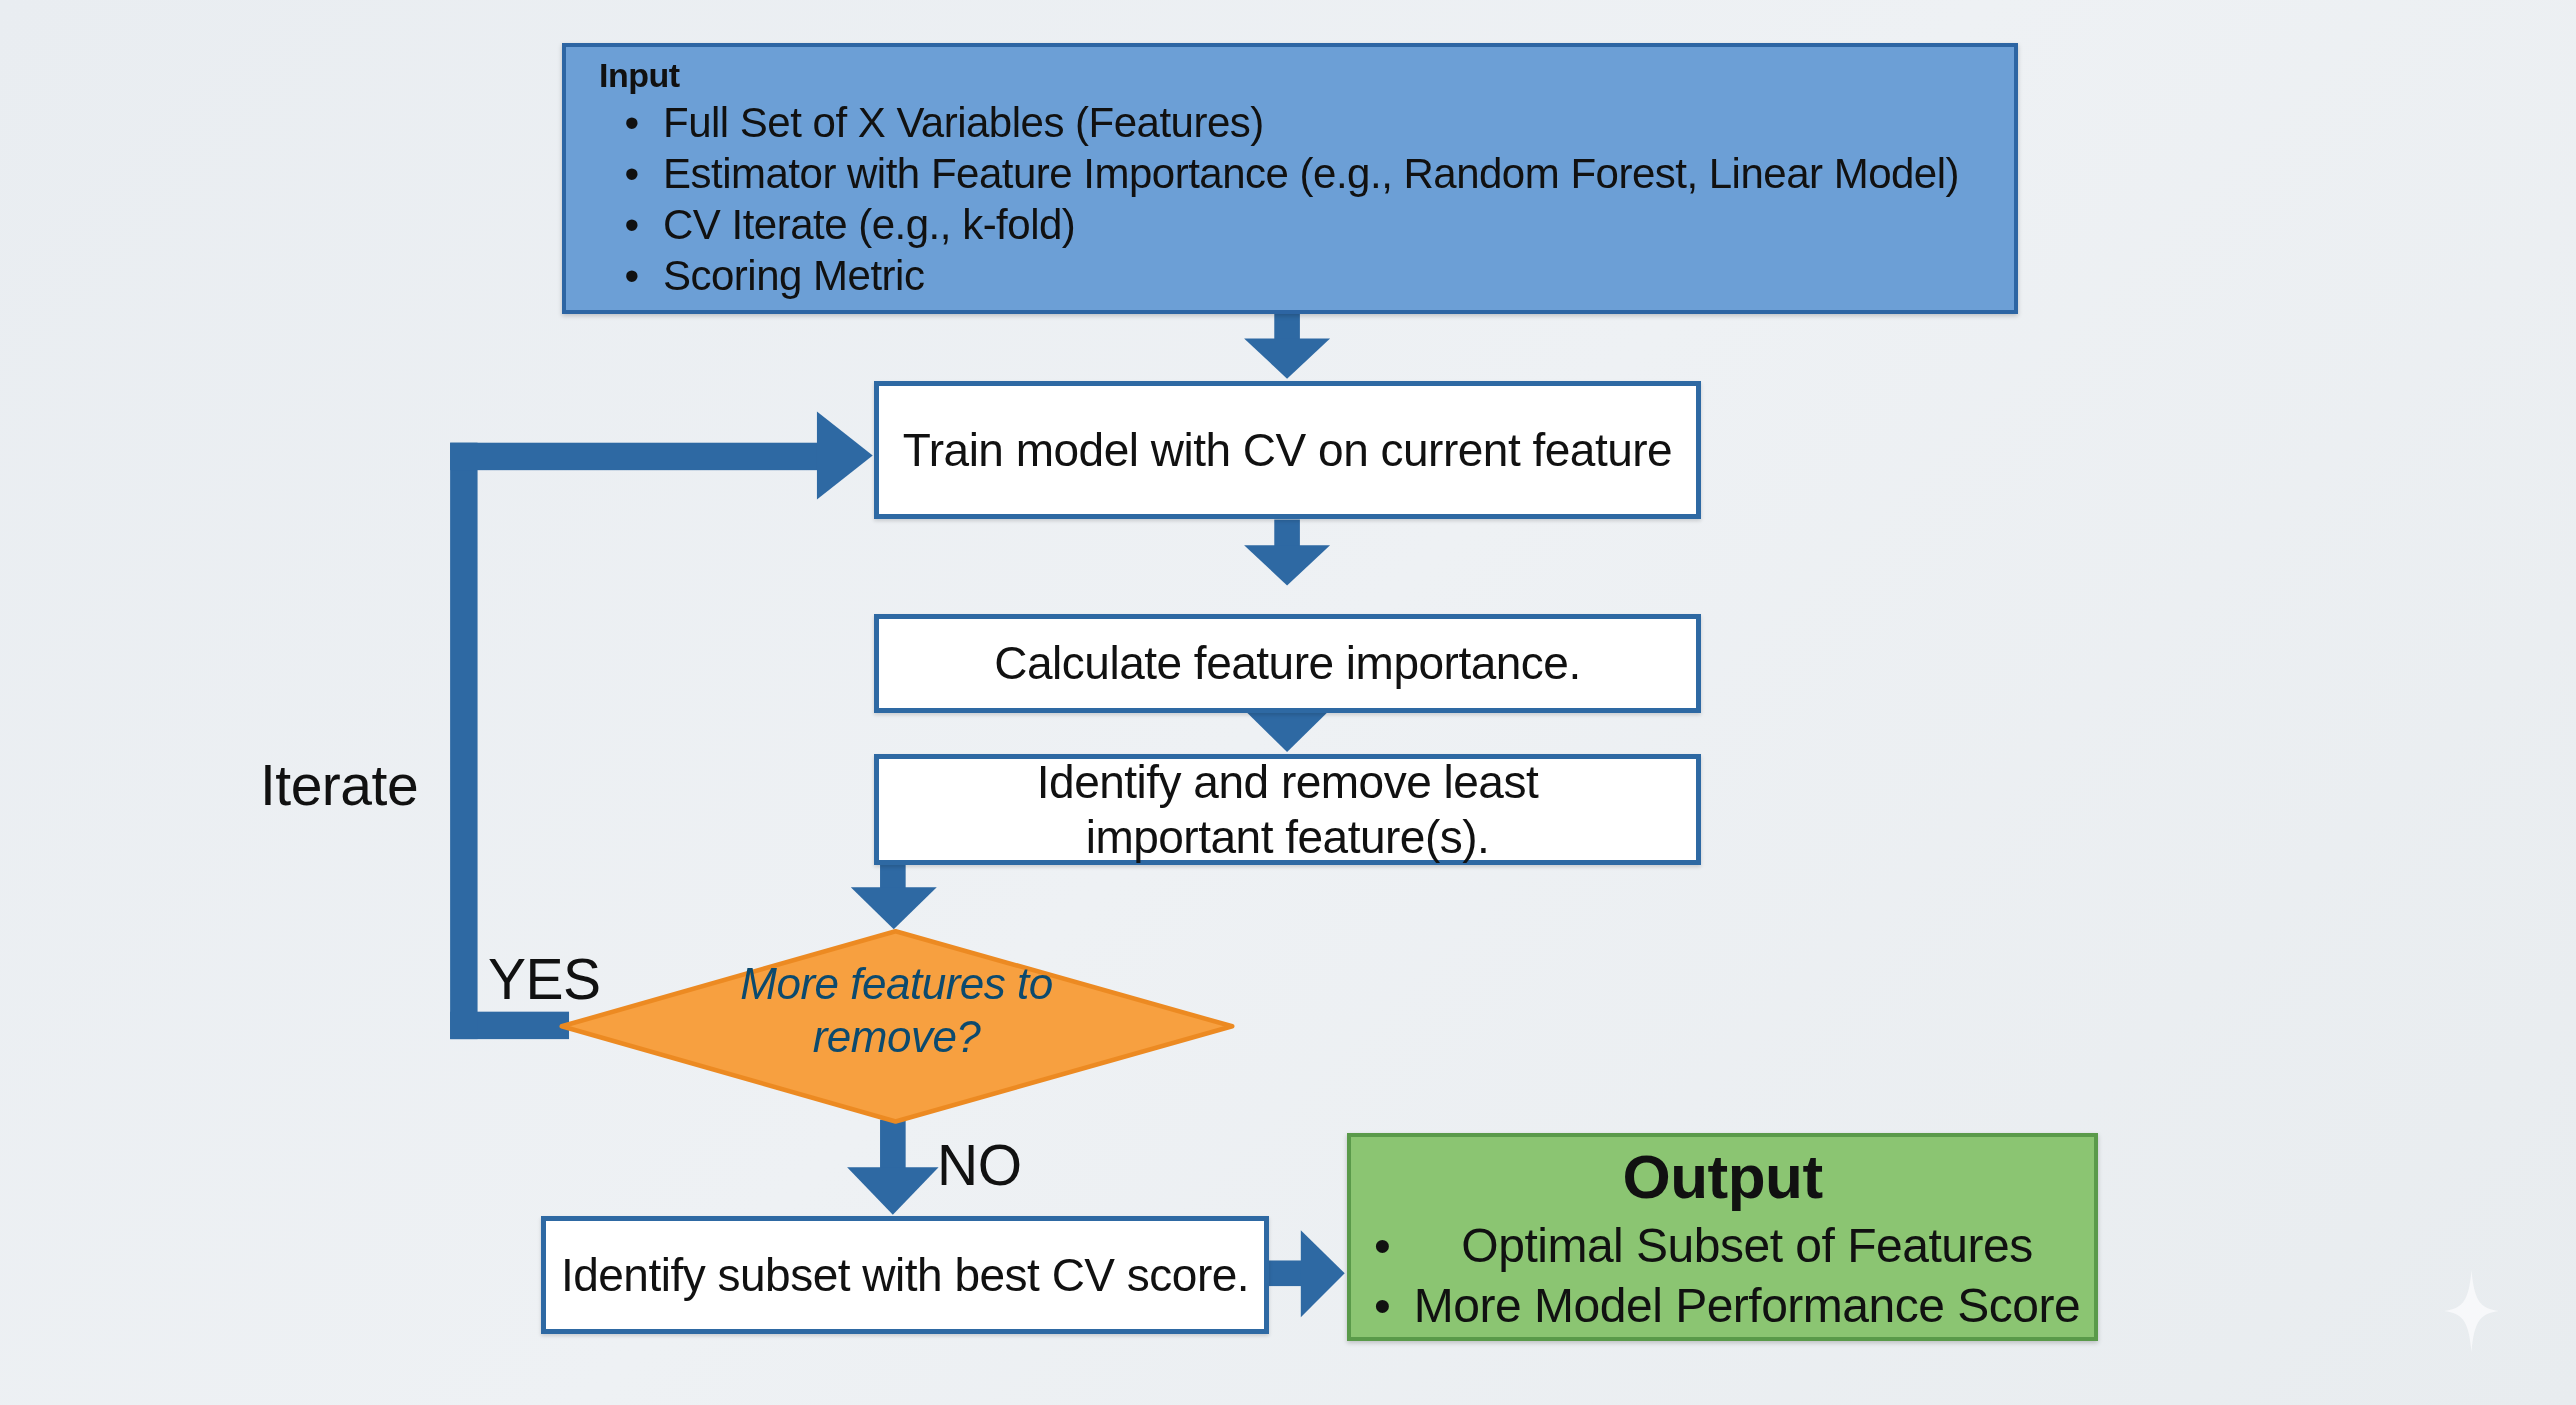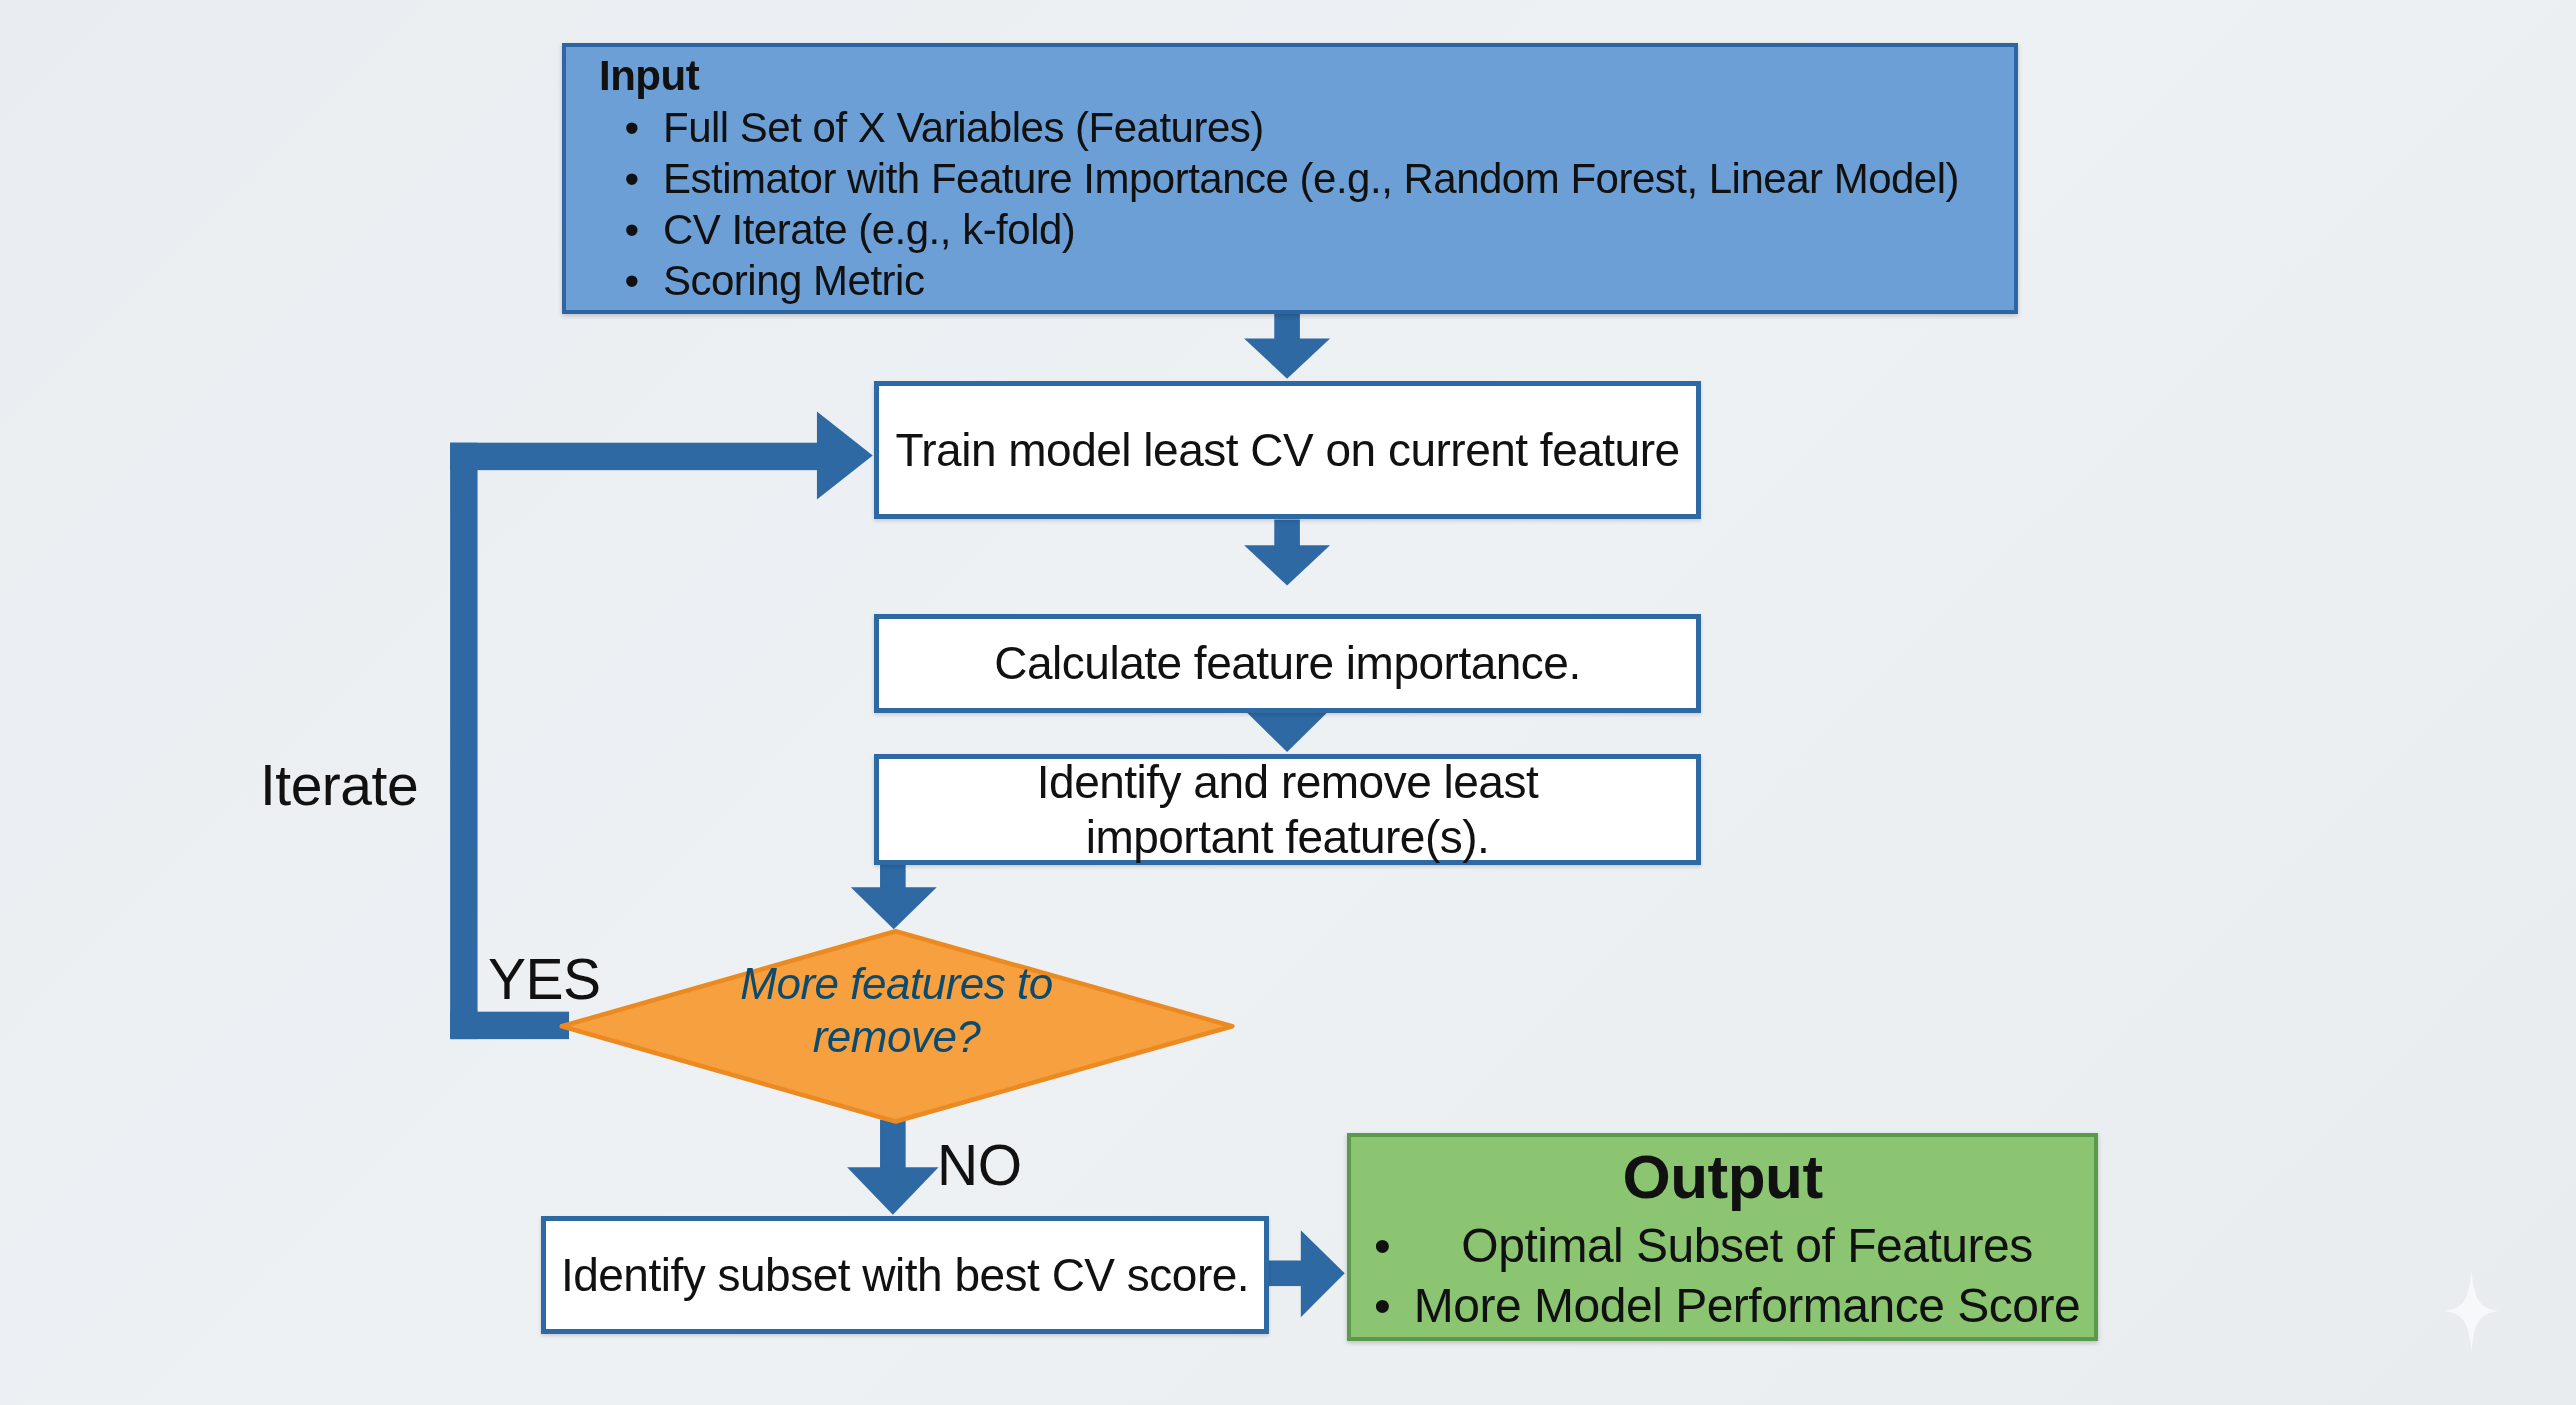--- a/index.html
+++ b/index.html
@@ -19,21 +19,21 @@
     box-shadow: 0 1.8px 3.7px rgba(0,0,0,0.15);
     font-size: 46px; line-height: 1.18; letter-spacing: -0.5px;
   }
   .input-box {
     left: 562px; top: 43px; width: 1456px; height: 271px;
     background: #6c9fd6; border: 4.6px solid #2d65a3;
     align-items: flex-start; padding-left: 33px;
     font-size: 42px; line-height: 1.22; letter-spacing: -0.5px;
     box-shadow: 0 1.8px 4.6px rgba(0,0,0,0.2);
   }
-  .input-box .title, .output-box .title { font-weight: bold; font-size: 42px; }
+  .input-box .title, .output-box .title { font-weight: bold; font-size: 34px; }
   .input-box ul, .output-box ul { margin: 0; padding: 0; list-style: none; text-align: left; }
   .input-box li, .output-box li { position: relative; padding-left: 64px; }
   .input-box li::before, .output-box li::before {
     content: "•"; position: absolute; left: 25.6px; top: 0;
   }
   .output-box {
     left: 1347px; top: 1133px; width: 751px; height: 208px;
     background: #8bc572; border: 4.6px solid #5a9a4a;
     font-size: 48px; line-height: 1.25; letter-spacing: -0.5px;
     box-shadow: 0 1.8px 4.6px rgba(0,0,0,0.2);
@@ -93,21 +93,21 @@
   <div class="title">Input</div>
   <ul>
     <li>Full Set of X Variables (Features)</li>
     <li>Estimator with Feature Importance (e.g., Random Forest, Linear Model)</li>
     <li>CV Iterate (e.g., k-fold)</li>
     <li>Scoring Metric</li>
   </ul>
 </div>
 
 <div class="box process" style="left:874px;top:381px;width:827px;height:138px;">
-  <div>Train model least CV on current feature</div>
+  <div>Train model with CV on current feature</div>
 </div>
 
 <div class="box process" style="left:874px;top:586px;width:827px;height:99px;margin-top:28px;">
   <div>Calculate feature importance.</div>
 </div>
 
 <div class="box process" style="left:874px;top:754px;width:827px;height:111px;">
   <div>Identify and remove least</div>
   <div>important feature(s).</div>
 </div>

